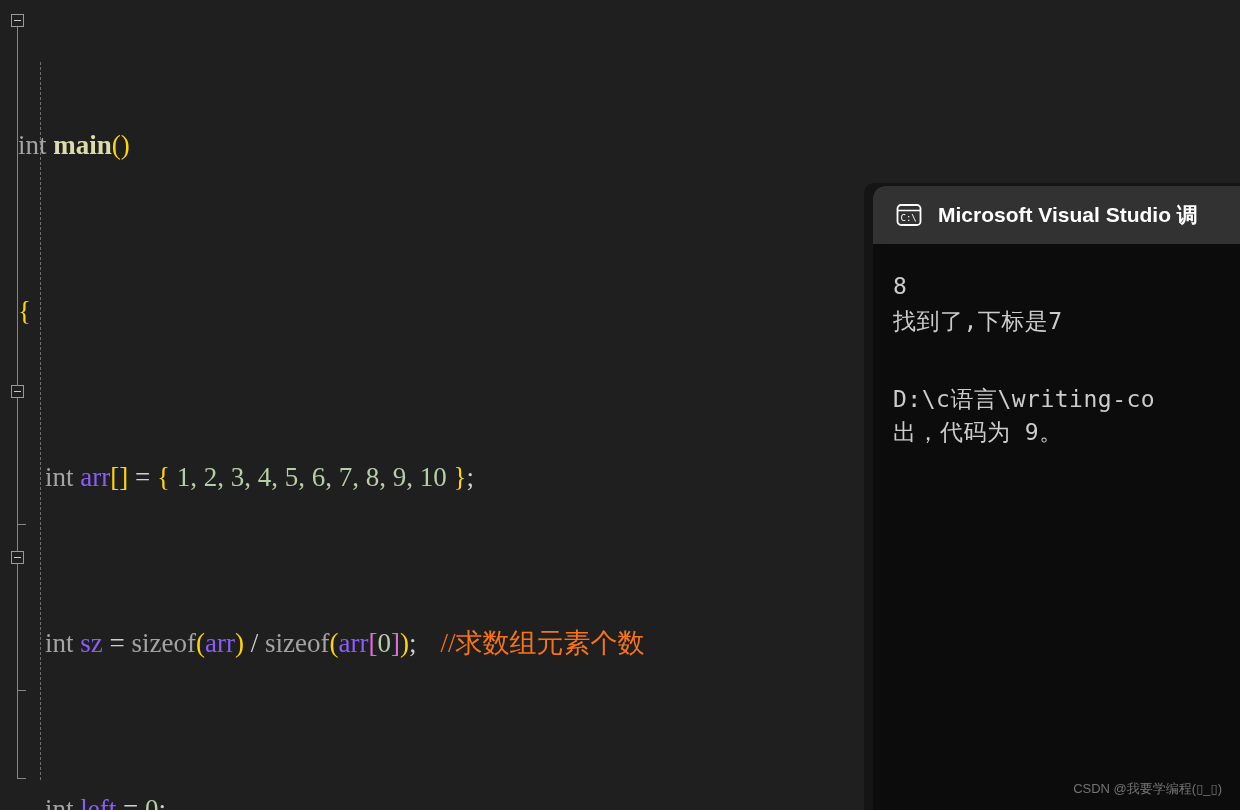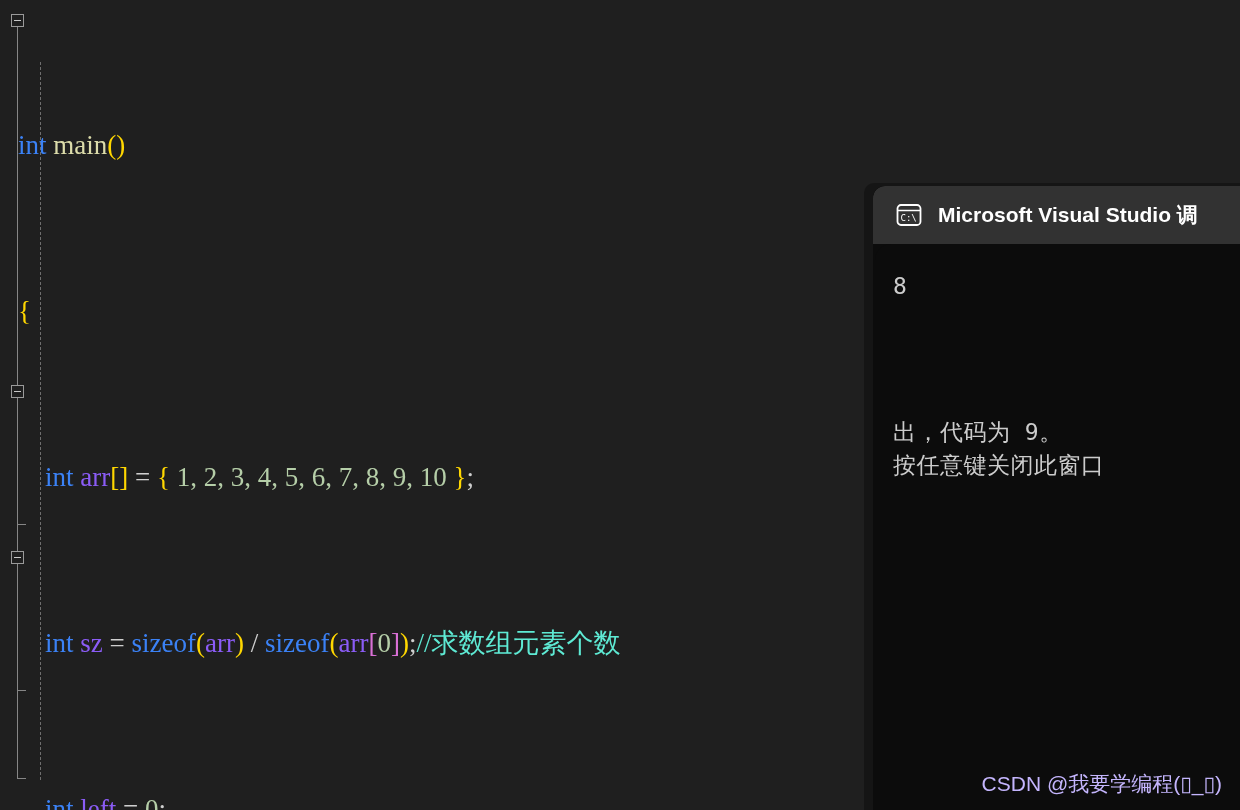--- a/index.html
+++ b/index.html
@@ -74,26 +74,26 @@
     white-space: pre;
     letter-spacing: 0px;
   }
   .line {
     height: 41.5px;
     padding-left: 18px;
     position: relative;
   }
 
   
-  .kw       { color: #3b82f6; }      
+  .kw       { color: #a3a3a3; }      
   .ident    { color: #8b5cf6; }      
-  .fn       { color: #dcdcaa; }      
+  .fn       { color: #dcdcaa; font-weight: bold; }      
   .num      { color: #b5cea8; font-family: Liberation Serif, serif; }      
   .op       { color: #cfcfcf; }      
-  .cmt      { color: #5eead4; }      
+  .cmt      { color: #f97316; margin-left: 24px; }      
   .br0      { color: #ffd700; }      
   .br1      { color: #da70d6; }
 
   
   #console-shadow {
     position: absolute;
     left: 864px; top: 183px;
     width: 376px; height: 627px;
     background: #151515;
     border-radius: 10px 0 0 0;
@@ -144,23 +144,23 @@
     font-family: "DejaVu Sans Mono", "Liberation Mono", monospace;
     font-size: 23px;
     white-space: pre;
     letter-spacing: 0.5px;
   }
 
   
   #watermark {
     position: absolute;
     right: 18px; bottom: 12px;
-    color: #c4b5fd;
+    color: #737373;
     font-family: "Liberation Sans", "DejaVu Sans", sans-serif;
-    font-size: 21px;
+    font-size: 13px;
     white-space: nowrap;
     text-align: right;
   }
 </style>
 </head>
 <body>
 
 <div id="editor">
 
   <div id="gutter">
@@ -226,19 +226,20 @@
     <svg class="term-icon" viewBox="0 0 26 26">
       <rect x="1.5" y="3" width="23" height="20" rx="3.5" ry="3.5" fill="none" stroke="#ffffff" stroke-width="1.8"></rect>
       <line x1="1.5" y1="8.5" x2="24.5" y2="8.5" stroke="#ffffff" stroke-width="1.5"></line>
       <text x="4.5" y="19" font-family="DejaVu Sans Mono, monospace" font-size="9" fill="#ffffff">C:\</text>
     </svg>
     <div id="console-title">Microsoft Visual Studio 调</div>
   </div>
 
   <div id="console-body">
     <div class="term-line" style="top:29px;">8</div>
+    <div class="term-line" style="top:62px;">找到了,下标是7</div>
     <div class="term-line" style="top:95px;"></div>
+    <div class="term-line" style="top:140px;">D:\c语言\writing-co</div>
     <div class="term-line" style="top:173px;">出，代码为 9。</div>
-    <div class="term-line" style="top:206px;">按任意键关闭此窗口</div>
   </div>
 </div>
 
 <div id="watermark">CSDN @我要学编程(▯_▯)</div>
 
 </body></html>

